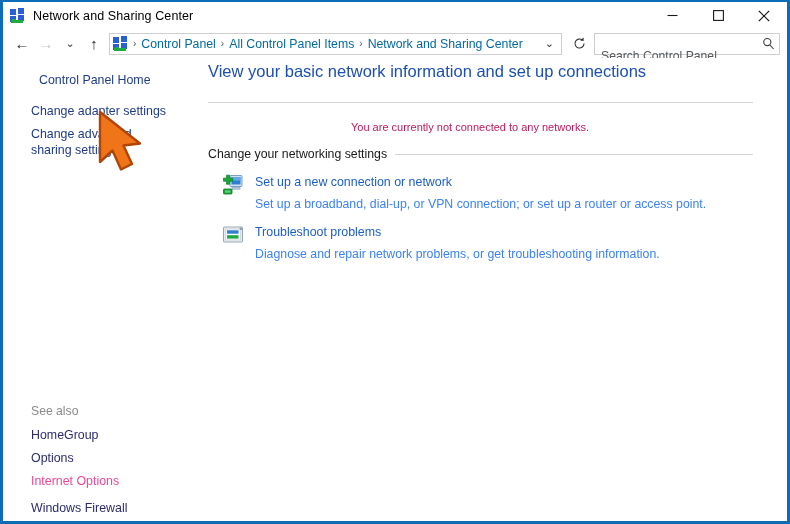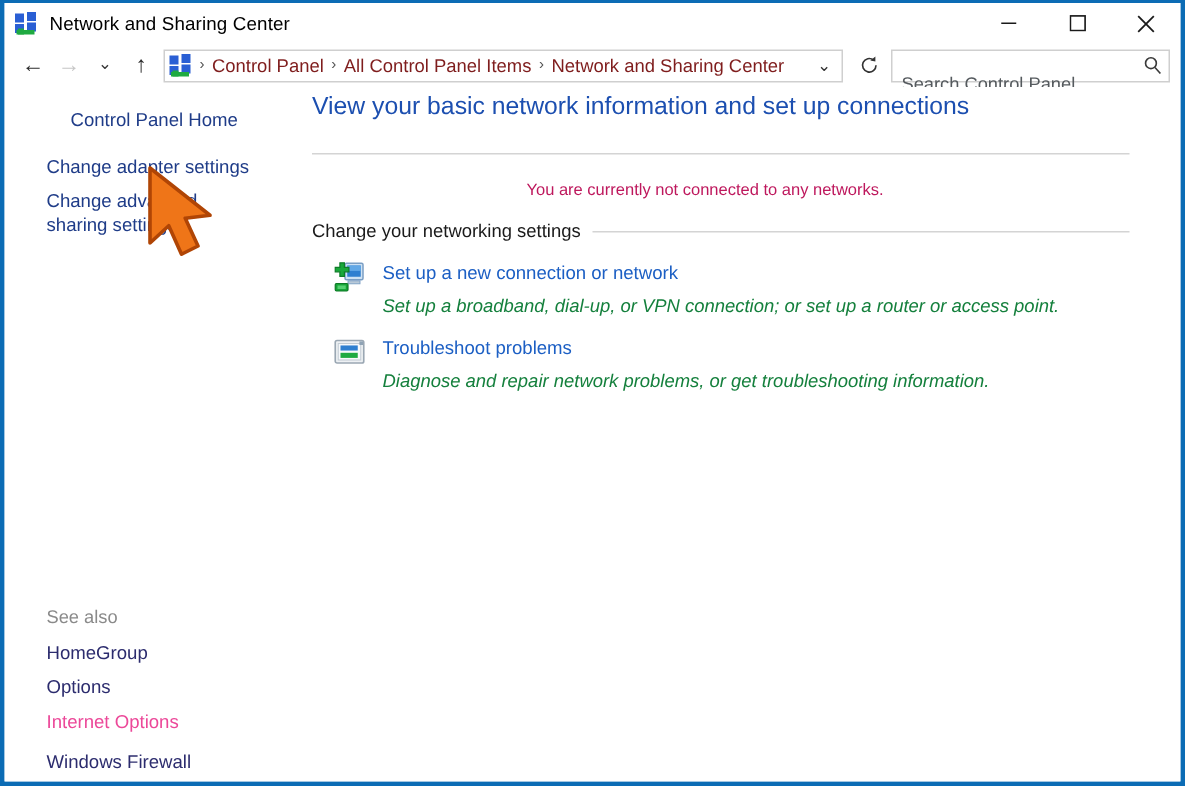--- a/index.html
+++ b/index.html
@@ -100,21 +100,21 @@
     min-width: 0;
   }
   #crumb-icon {
     width: 16px; height: 16px;
     margin-left: 3px; margin-right: 2px;
     position: relative;
     flex: none;
   }
   .crumb {
     font-size: 12.3px;
-    color: #7f1d1d;
+    color: #0369a1;
     white-space: nowrap;
     padding: 0 3px;
   }
   .crumb-sep {
     font-size: 10px;
     color: #555;
     padding: 0 2px;
     user-select: none;
   }
   .crumb-spacer { flex: 1; }
@@ -175,21 +175,21 @@
   .navlink {
     position: absolute;
     font-size: 12.4px;
     color: #1f3c88;
     line-height: 16px;
     cursor: pointer;
     white-space: nowrap;
   }
   .navlink.wrap { white-space: normal; width: 140px; }
 
-  #lnk-cp-home     { left: 44px; top: 14px; }
+  #lnk-cp-home     { left: 36px; top: 14px; }
   #lnk-adapter     { left: 28px; top: 45px; }
   #lnk-advanced    { left: 28px; top: 68px; }
 
   #seealso-title {
     position: absolute;
     left: 28px; top: 346px;
     font-size: 12.2px;
     color: #8a8a8a;
   }
   #sa-0 { left: 28px; top: 369px; color:#2c2c6e; }
@@ -256,23 +256,22 @@
     left: 34px; top: 3px;
     font-size: 12.4px;
     color: #1c5fc4;
     cursor: pointer;
     white-space: nowrap;
   }
   .task-desc {
     position: absolute;
     left: 34px; top: 25px;
     font-size: 12.3px;
-    color: #15803d;
-    white-space: nowrap;
-    font-style: italic;
+    color: #3b82f6;
+    white-space: nowrap;
   }
 
   
   #cursor {
     position: absolute;
     left: 84px; top: 104px;
     width: 72px; height: 72px;
     pointer-events: none;
     z-index: 50;
   }

